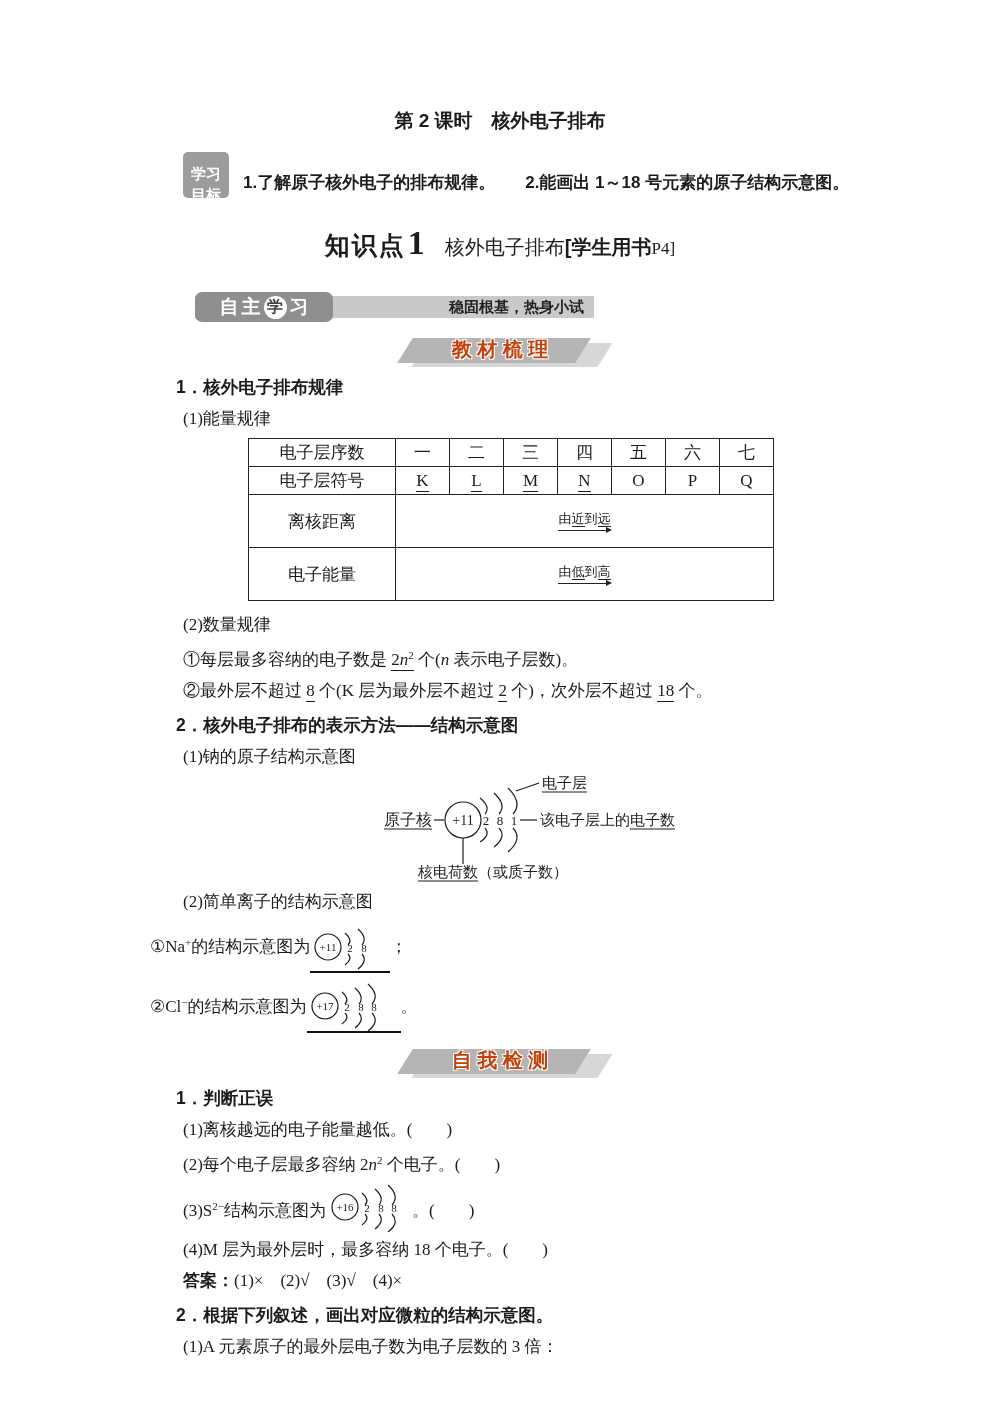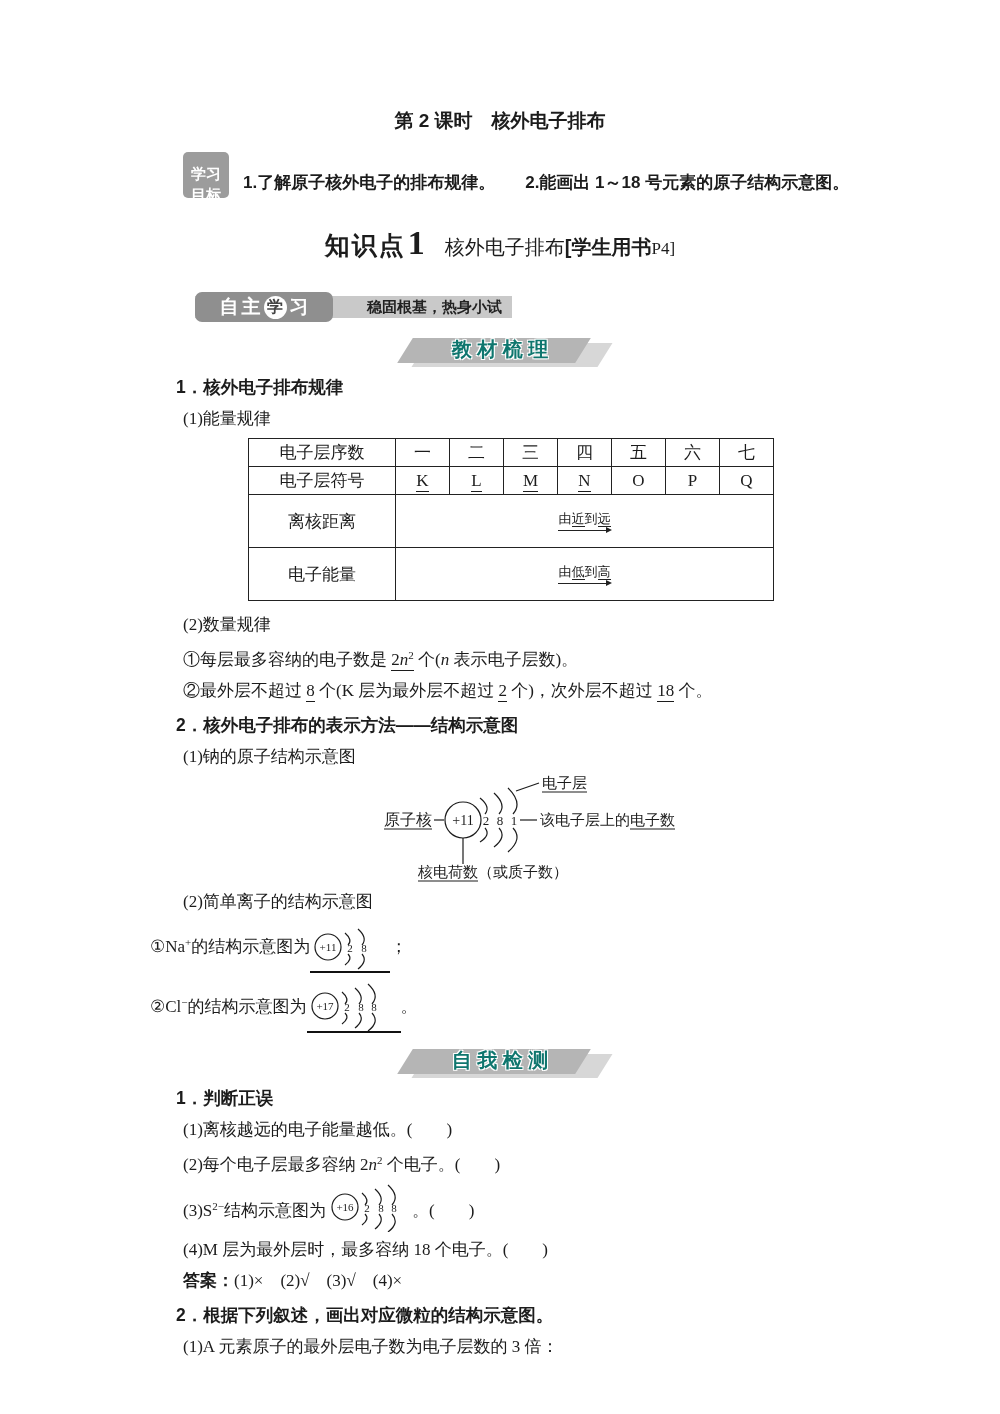--- a/index.html
+++ b/index.html
@@ -21,36 +21,36 @@
              font-weight:bold;font-size:17px;}
   
   .kp-row{margin-top:26px;display:flex;justify-content:center;align-items:baseline;}
   .kp-label{font-family:"Liberation Sans","DejaVu Sans",sans-serif;font-weight:bold;font-size:25px;letter-spacing:2px;}
   .kp-num{font-family:"Liberation Serif","DejaVu Serif",serif;font-weight:bold;font-size:34px;margin:0 20px 0 2px;}
   .kp-title{font-size:20px;}
   .kp-ref-bold{font-family:"Liberation Sans","DejaVu Sans",sans-serif;font-weight:bold;font-size:20px;margin-left:0;}
   .kp-ref-rest{font-size:17px;}
   
   .banner{position:relative;height:30px;margin:30px 0 0 45px;}
-  .banner-bar{position:absolute;left:0;top:4px;width:317px;height:22px;background:#c9c9c9;
+  .banner-bar{position:absolute;left:0;top:4px;width:399px;height:22px;background:#c9c9c9;
               display:flex;align-items:center;justify-content:flex-end;padding-right:10px;box-sizing:border-box;}
   .banner-tagline{font-family:"Liberation Sans","DejaVu Sans",sans-serif;font-weight:bold;font-size:15px;color:#222;}
   .banner-pill{position:absolute;left:0;top:0;width:138px;height:30px;background:#8f8f8f;border-radius:7px;
                display:flex;align-items:center;justify-content:center;gap:3px;}
   .banner-pill .ch{color:#fff;font-family:"Liberation Sans","DejaVu Sans",sans-serif;font-weight:bold;font-size:19px;}
   .banner-pill .circ{width:23px;height:23px;background:#fff;border-radius:50%;color:#444;
                      display:flex;align-items:center;justify-content:center;font-size:16px;
                      font-family:"Liberation Sans","DejaVu Sans",sans-serif;font-weight:bold;}
   
   .plaque{position:relative;width:190px;height:28px;margin:16px auto 8px auto;}
   .plaque .pshadow{position:absolute;left:14px;top:5px;width:186px;height:24px;background:#d7d7d7;
                    transform:skewX(-32deg);}
   .plaque .pbg{position:absolute;left:0;top:0;width:178px;height:25px;background:#b5b5b5;transform:skewX(-32deg);}
   .plaque .ptext{position:absolute;left:0;top:-2px;width:190px;text-align:center;
-                 font-family:"Liberation Sans","DejaVu Sans",sans-serif;font-weight:bold;font-size:20px;color:#0f766e;
+                 font-family:"Liberation Sans","DejaVu Sans",sans-serif;font-weight:bold;font-size:20px;color:#c2410c;
                  text-shadow:-1px -1px 0 #fff,1px -1px 0 #fff,-1px 1px 0 #fff,1px 1px 0 #fff;}
   
   p{margin:4px 0;line-height:27px;}
   .ind{margin-left:33px;}
   .h3{font-family:"Liberation Sans","DejaVu Sans",sans-serif;font-weight:bold;font-size:17.5px;
       margin:8px 0 4px 26px;line-height:27px;}
   .u{border-bottom:1px solid #1c1c1c;padding-bottom:1px;}
   .it{font-style:italic;}
   .sup{font-size:11px;vertical-align:6px;}
   

